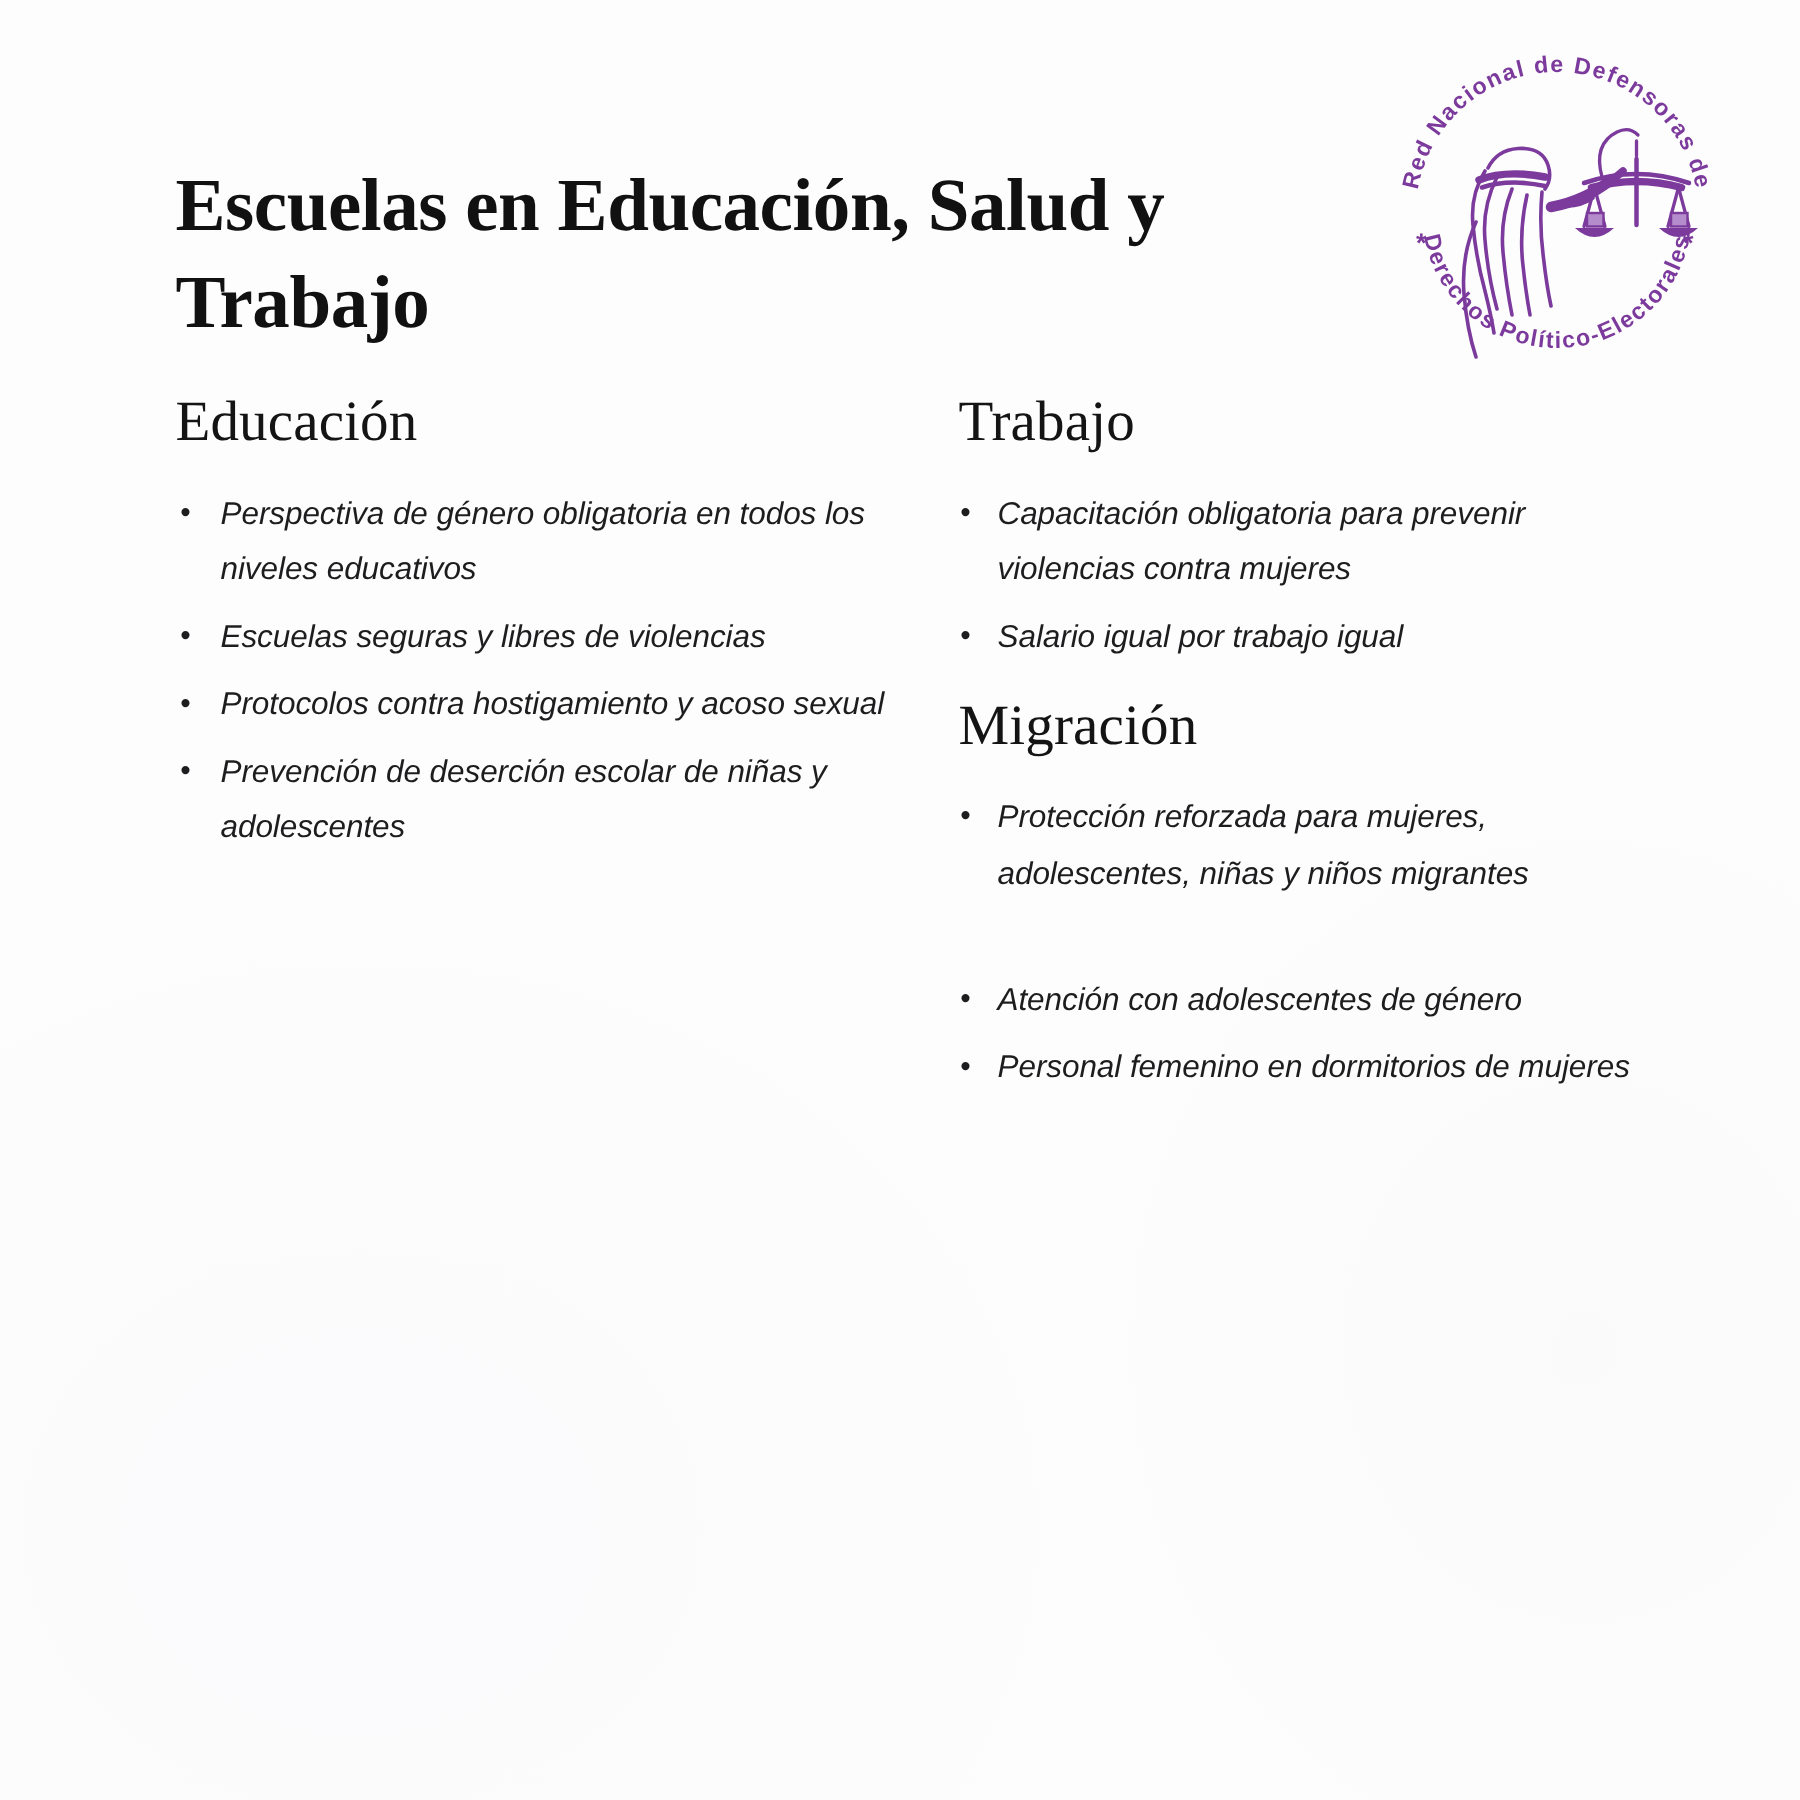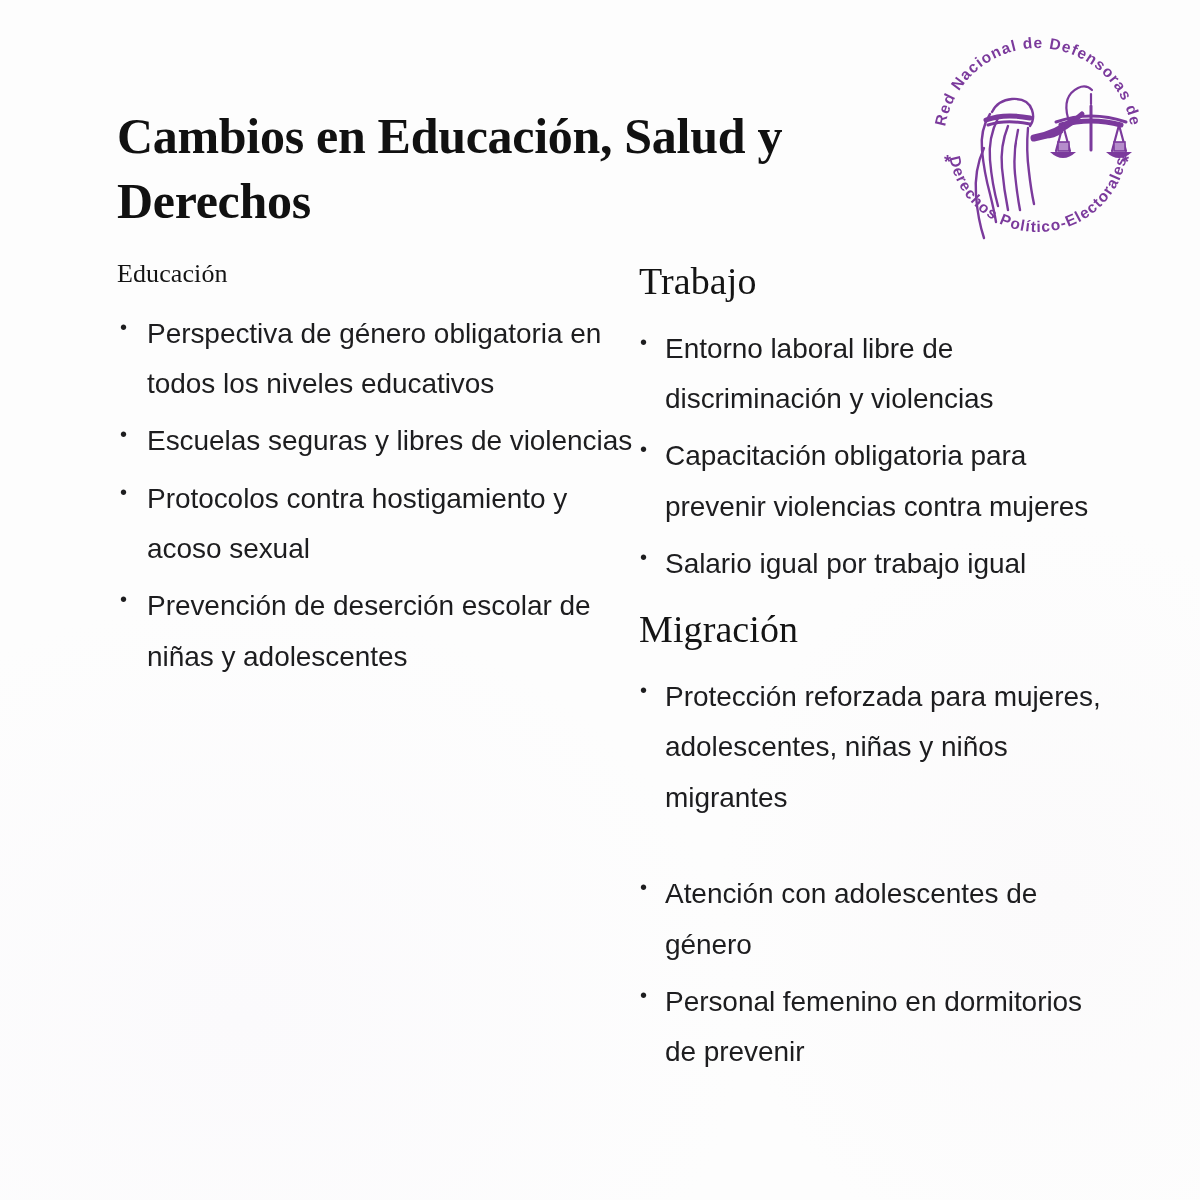--- a/index.html
+++ b/index.html
@@ -61,40 +61,41 @@
   .col { }
   .col-left  { width: 520px; margin-left: 117px; }
   .col-right { width: 470px; margin-left: 2px; }
 
   .section { }
   .section + .section { margin-top: 14px; }
 
   .section-heading {
     font-family: "Liberation Serif", serif;
     font-weight: normal;
-    font-size: 26px;
+    font-size: 38px;
     line-height: 1.25;
     color: #141414;
     margin-bottom: 18px;
     letter-spacing: 0.1px;
   }
 
   ul.bullets {
     list-style: none;
     margin: 0;
     padding: 0;
   }
   ul.bullets li {
     position: relative;
     padding-left: 30px;
-    font-size: 28px;
+    font-size: 21px;
     line-height: 1.80;
     color: #1d1d1f;
     margin-bottom: 7px;
     letter-spacing: -0.05px;
+    font-style: italic;
   }
   ul.bullets li.has-bullet::before {
     content: "\2022";
     position: absolute;
     left: 3px;
     top: 0;
     font-size: 20px;
     line-height: 1.80;
     color: #1d1d1f;
   }
@@ -171,21 +172,21 @@
 
         <path d="M128,126 q13,12 26,0 z" fill="#7b3a9c" stroke="none"></path>
         <rect x="136" y="116" width="11" height="9" fill="#b58ccb" stroke="#7b3a9c" stroke-width="1.6"></rect>
 
         <path d="M184,126 q13,12 26,0 z" fill="#7b3a9c" stroke="none"></path>
         <rect x="192" y="116" width="11" height="9" fill="#b58ccb" stroke="#7b3a9c" stroke-width="1.6"></rect>
       </g>
     </svg>
   </div>
 
-  <h1 class="page-title">Cambios en Educación, Salud y Derechos</h1>
+  <h1 class="page-title">Escuelas en Educación, Salud y Trabajo</h1>
 
   <div class="columns">
 
     <div class="col col-left">
 
       <section class="section">
         <h2 class="section-heading">Educación</h2>
         <ul class="bullets">
           <li class="has-bullet">Perspectiva de género obligatoria en todos los niveles educativos</li>
           <li class="has-bullet">Escuelas seguras y libres de violencias</li>
@@ -195,33 +196,32 @@
       </section>
 
 
     </div>
 
     <div class="col col-right">
 
       <section class="section">
         <h2 class="section-heading">Trabajo</h2>
         <ul class="bullets">
-          <li class="has-bullet">Entorno laboral libre de discriminación y violencias</li>
           <li class="has-bullet">Capacitación obligatoria para prevenir violencias contra mujeres</li>
           <li class="has-bullet">Salario igual por trabajo igual</li>
         </ul>
       </section>
 
       <div class="gap-after-trabajo"></div>
 
       <section class="section">
         <h2 class="section-heading">Migración</h2>
         <ul class="bullets">
           <li class="has-bullet">Protección reforzada para mujeres, adolescentes, niñas y niños migrantes</li>
           <li class="spacer"></li>
           <li class="has-bullet">Atención con adolescentes de género</li>
-          <li class="has-bullet">Personal femenino en dormitorios de prevenir</li>
+          <li class="has-bullet">Personal femenino en dormitorios de mujeres</li>
         </ul>
       </section>
 
     </div>
   </div>
 </div>
 
 </body></html>

